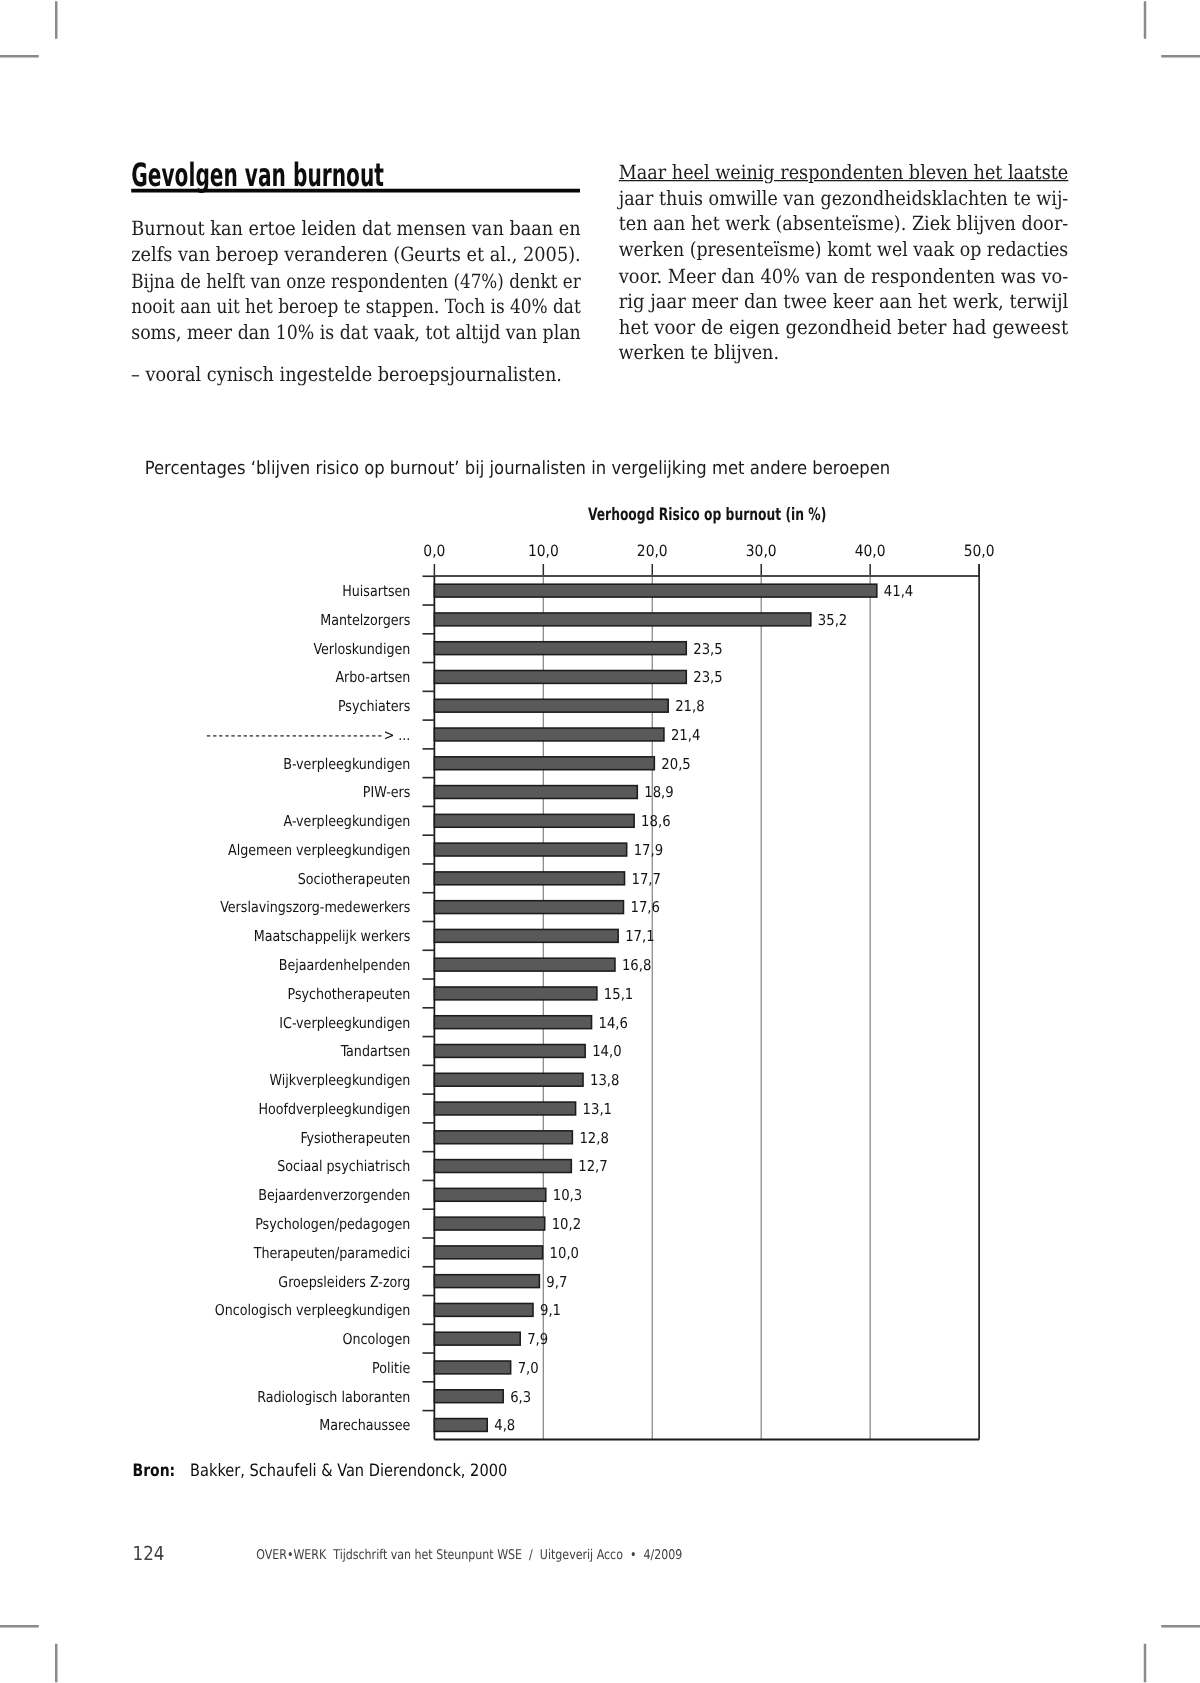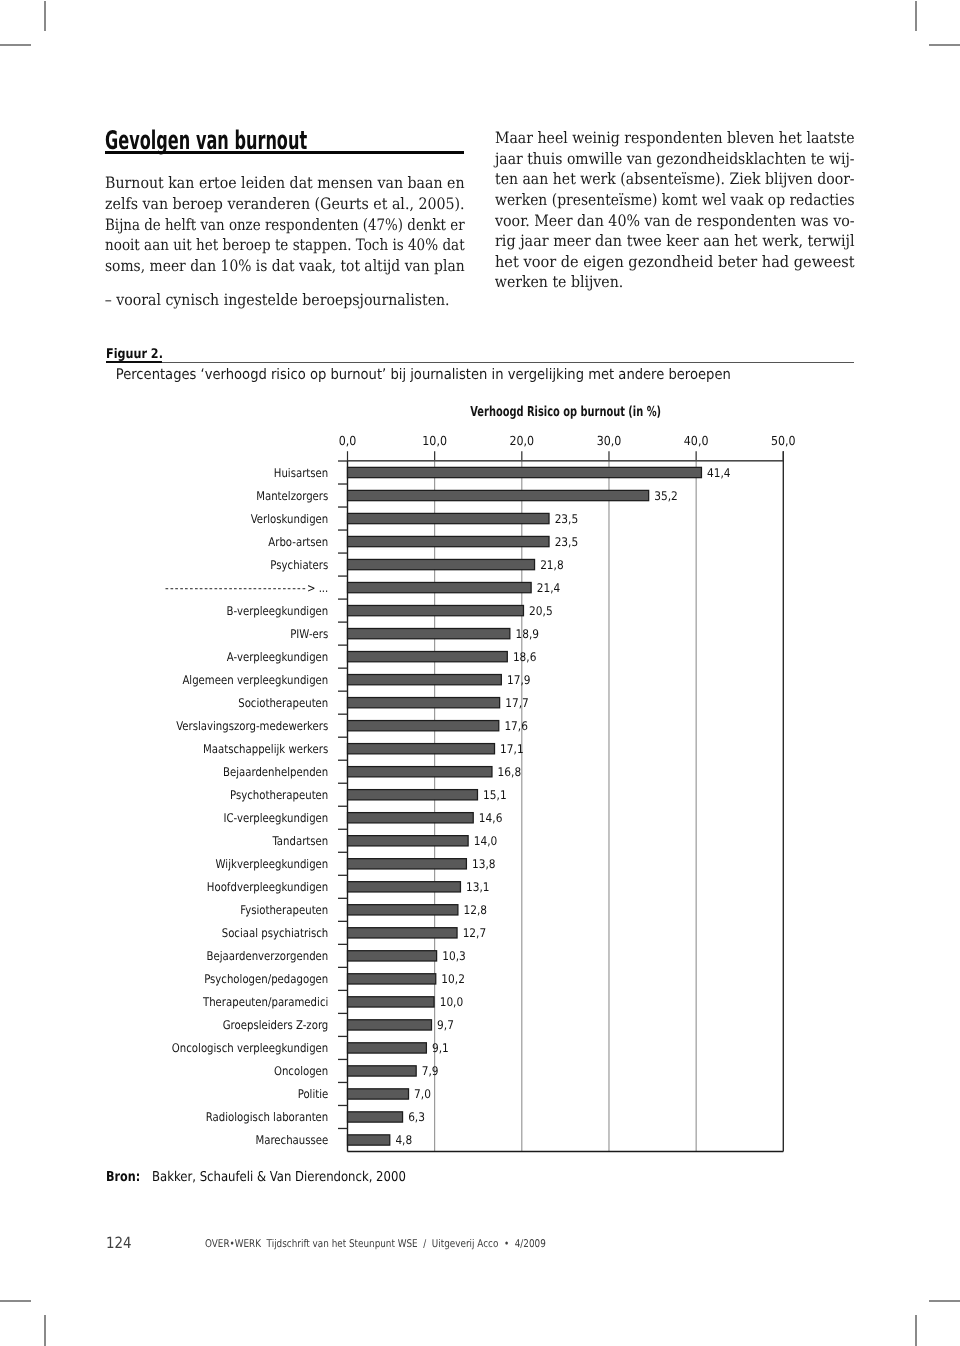--- a/index.html
+++ b/index.html
@@ -78,38 +78,31 @@
 
   <div class="col" id="col-left">
       <span class="ln" style="top: 0px; transform: scaleX(1.00333);">Burnout kan ertoe leiden dat mensen van baan en</span>
       <span class="ln" style="top: 20.6px; transform: scaleX(1.00605);">zelfs van beroep veranderen (Geurts et al., 2005).</span>
       <span class="ln" style="top: 41.2px; transform: scaleX(0.950301);">Bijna de helft van onze respondenten (47%) denkt er</span>
       <span class="ln" style="top: 61.8px; transform: scaleX(0.959933);">nooit aan uit het beroep te stappen. Toch is 40% dat</span>
       <span class="ln" style="top: 82.4px; transform: scaleX(0.982723);">soms, meer dan 10% is dat vaak, tot altijd van plan</span>
       <span class="ln" style="top: 103px; margin-top: 14px;">– vooral cynisch ingestelde beroepsjournalisten.</span>
     </div>
   <div class="col" id="col-right">
-      <span class="ln" style="top: 0px; transform: scaleX(0.998846);">Maar heel weinig respondenten bleven het laatste</span>
+      <span class="ln" style="top: 0px; transform: scaleX(0.998846); text-decoration: underline;">Maar heel weinig respondenten bleven het laatste</span>
       <span class="ln" style="top: 20.6px; transform: scaleX(0.991316);">jaar thuis omwille van gezondheidsklachten te wij-</span>
       <span class="ln" style="top: 41.2px; transform: scaleX(0.996294);">ten aan het werk (absenteïsme). Ziek blijven door-</span>
       <span class="ln" style="top: 61.8px; transform: scaleX(0.983858);">werken (presenteïsme) komt wel vaak op redacties</span>
       <span class="ln" style="top: 82.4px; transform: scaleX(1.00874);">voor. Meer dan 40% van de respondenten was vo-</span>
       <span class="ln" style="top: 103px; transform: scaleX(1.01627);">rig jaar meer dan twee keer aan het werk, terwijl</span>
       <span class="ln" style="top: 123.6px; transform: scaleX(1.03014);">het voor de eigen gezondheid beter had geweest</span>
       <span class="ln" style="top: 144.2px;">werken te blijven.</span>
     </div>
 
-  <div id="figure-title">
-    <div class="fig-label-row">
-      <div class="fig-rule-thin"></div>
-      <div class="fig-rule-thick"></div>
-      <div class="fig-label">Figuur 2.</div>
-    </div>
-  </div>
-  <div id="figure-caption">Percentages ‘verhoogd risico op burnout’ bij journalisten in vergelijking met andere beroepen</div>
+  <div id="figure-caption">Percentages ‘blijven risico op burnout’ bij journalisten in vergelijking met andere beroepen</div>
 
   <svg id="chart" viewBox="0 0 960 1346">
       <text x="565.7" y="415.9" text-anchor="middle" font-size="13.7" font-weight="bold" transform="translate(565.7,0) scale(0.80,1) translate(-565.7,0)">Verhoogd Risico op burnout (in %)</text>
       <text x="347.5" y="444.6" text-anchor="middle" font-size="12.5" transform="translate(347.5,0) scale(0.985,1) translate(-347.5,0)">0,0</text>
       <line x1="347.5" y1="451.2" x2="347.5" y2="461" stroke="#2b2b2b" stroke-width="1.2"></line>
       <text x="434.65999999999997" y="444.6" text-anchor="middle" font-size="12.5" transform="translate(434.65999999999997,0) scale(0.985,1) translate(-434.65999999999997,0)">10,0</text>
       <line x1="434.65999999999997" y1="451.2" x2="434.65999999999997" y2="461" stroke="#2b2b2b" stroke-width="1.2"></line>
       <line x1="434.65999999999997" y1="461" x2="434.65999999999997" y2="1151.5" stroke="#8c8c8c" stroke-width="1.05"></line>
       <text x="521.8199999999999" y="444.6" text-anchor="middle" font-size="12.5" transform="translate(521.8199999999999,0) scale(0.985,1) translate(-521.8199999999999,0)">20,0</text>
       <line x1="521.8199999999999" y1="451.2" x2="521.8199999999999" y2="461" stroke="#2b2b2b" stroke-width="1.2"></line>

